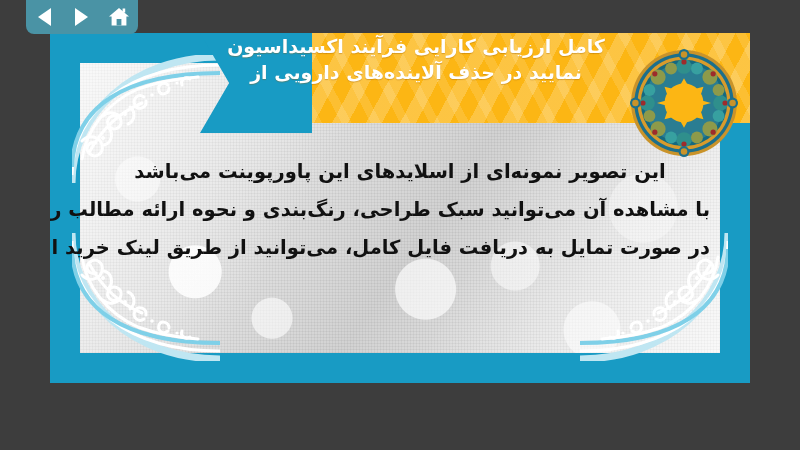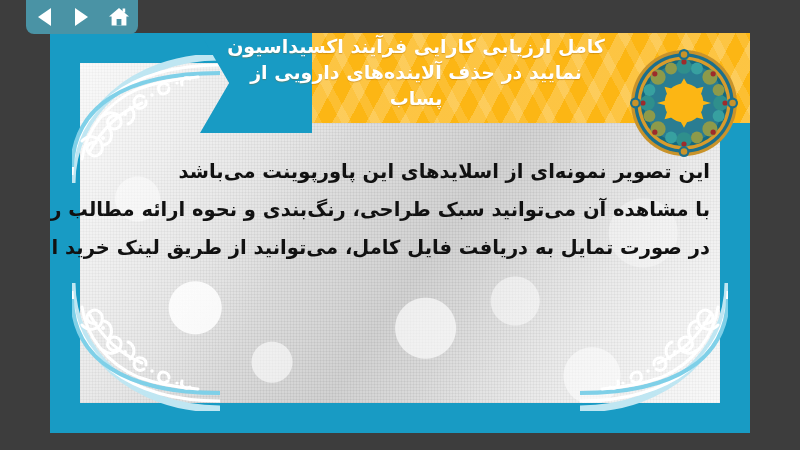--- a/index.html
+++ b/index.html
@@ -39,21 +39,21 @@
   .tri-right{
     width:0;height:0;
     border-top:9px solid transparent;
     border-bottom:9px solid transparent;
     border-left:13px solid #ffffff;
   }
 
   
   #slide{
     position:absolute;left:50px;top:33px;
-    width:700px;height:400px;
+    width:700px;height:350px;
     background:#189bc4;
     overflow:hidden;
     z-index:10;
   }
   
   #plate{
     position:absolute;left:30px;top:30px;right:30px;bottom:30px;
     background:
       radial-gradient(circle at 18% 72%, rgba(255,255,255,.85) 0 26px, rgba(255,255,255,0) 27px),
       radial-gradient(circle at 30% 88%, rgba(255,255,255,.6) 0 20px, rgba(255,255,255,0) 21px),
@@ -121,21 +121,21 @@
 
   
   #medallion{
     position:absolute;right:12px;top:16px;
     width:108px;height:108px;z-index:36;
   }
 
   
   #bodytext{
     position:absolute;left:40px;right:40px;top:120px;
-    direction:rtl;text-align:right;
+    direction:rtl;text-align:center;
     color:#111111;
     font-size:19.5px;line-height:38px;
     font-weight:bold;
     z-index:20;
   }
   #bodytext .ln{white-space:nowrap;}
 </style>
 </head>
 <body>
 
@@ -229,21 +229,20 @@
         <circle cx="105" cy="28" r="1.6"></circle>
       </g>
     </svg>
 
     <div id="banner">
       <div id="banner-teal"></div>
       <div id="banner-gold"></div>
       <div id="title">
         <div class="tl">کامل ارزیابی کارایی فرآیند اکسیداسیون</div>
         <div class="tl">نمایید در حذف آلاینده‌های دارویی از</div>
-        <div class="tl">پساب</div>
       </div>
 
       <svg id="medallion" viewBox="0 0 100 100">
         <circle cx="50" cy="50" r="49" fill="#c9932a"></circle>
         <circle cx="50" cy="50" r="46" fill="#1b6f8c"></circle>
         <circle cx="50" cy="50" r="43" fill="#d89b2c"></circle>
         <circle cx="50" cy="50" r="40" fill="#15697f"></circle>
         <circle cx="50" cy="50" r="37" fill="#2a7d92"></circle>
         <g>
           <circle cx="50" cy="16" r="7" fill="#2f8f8c"></circle>

